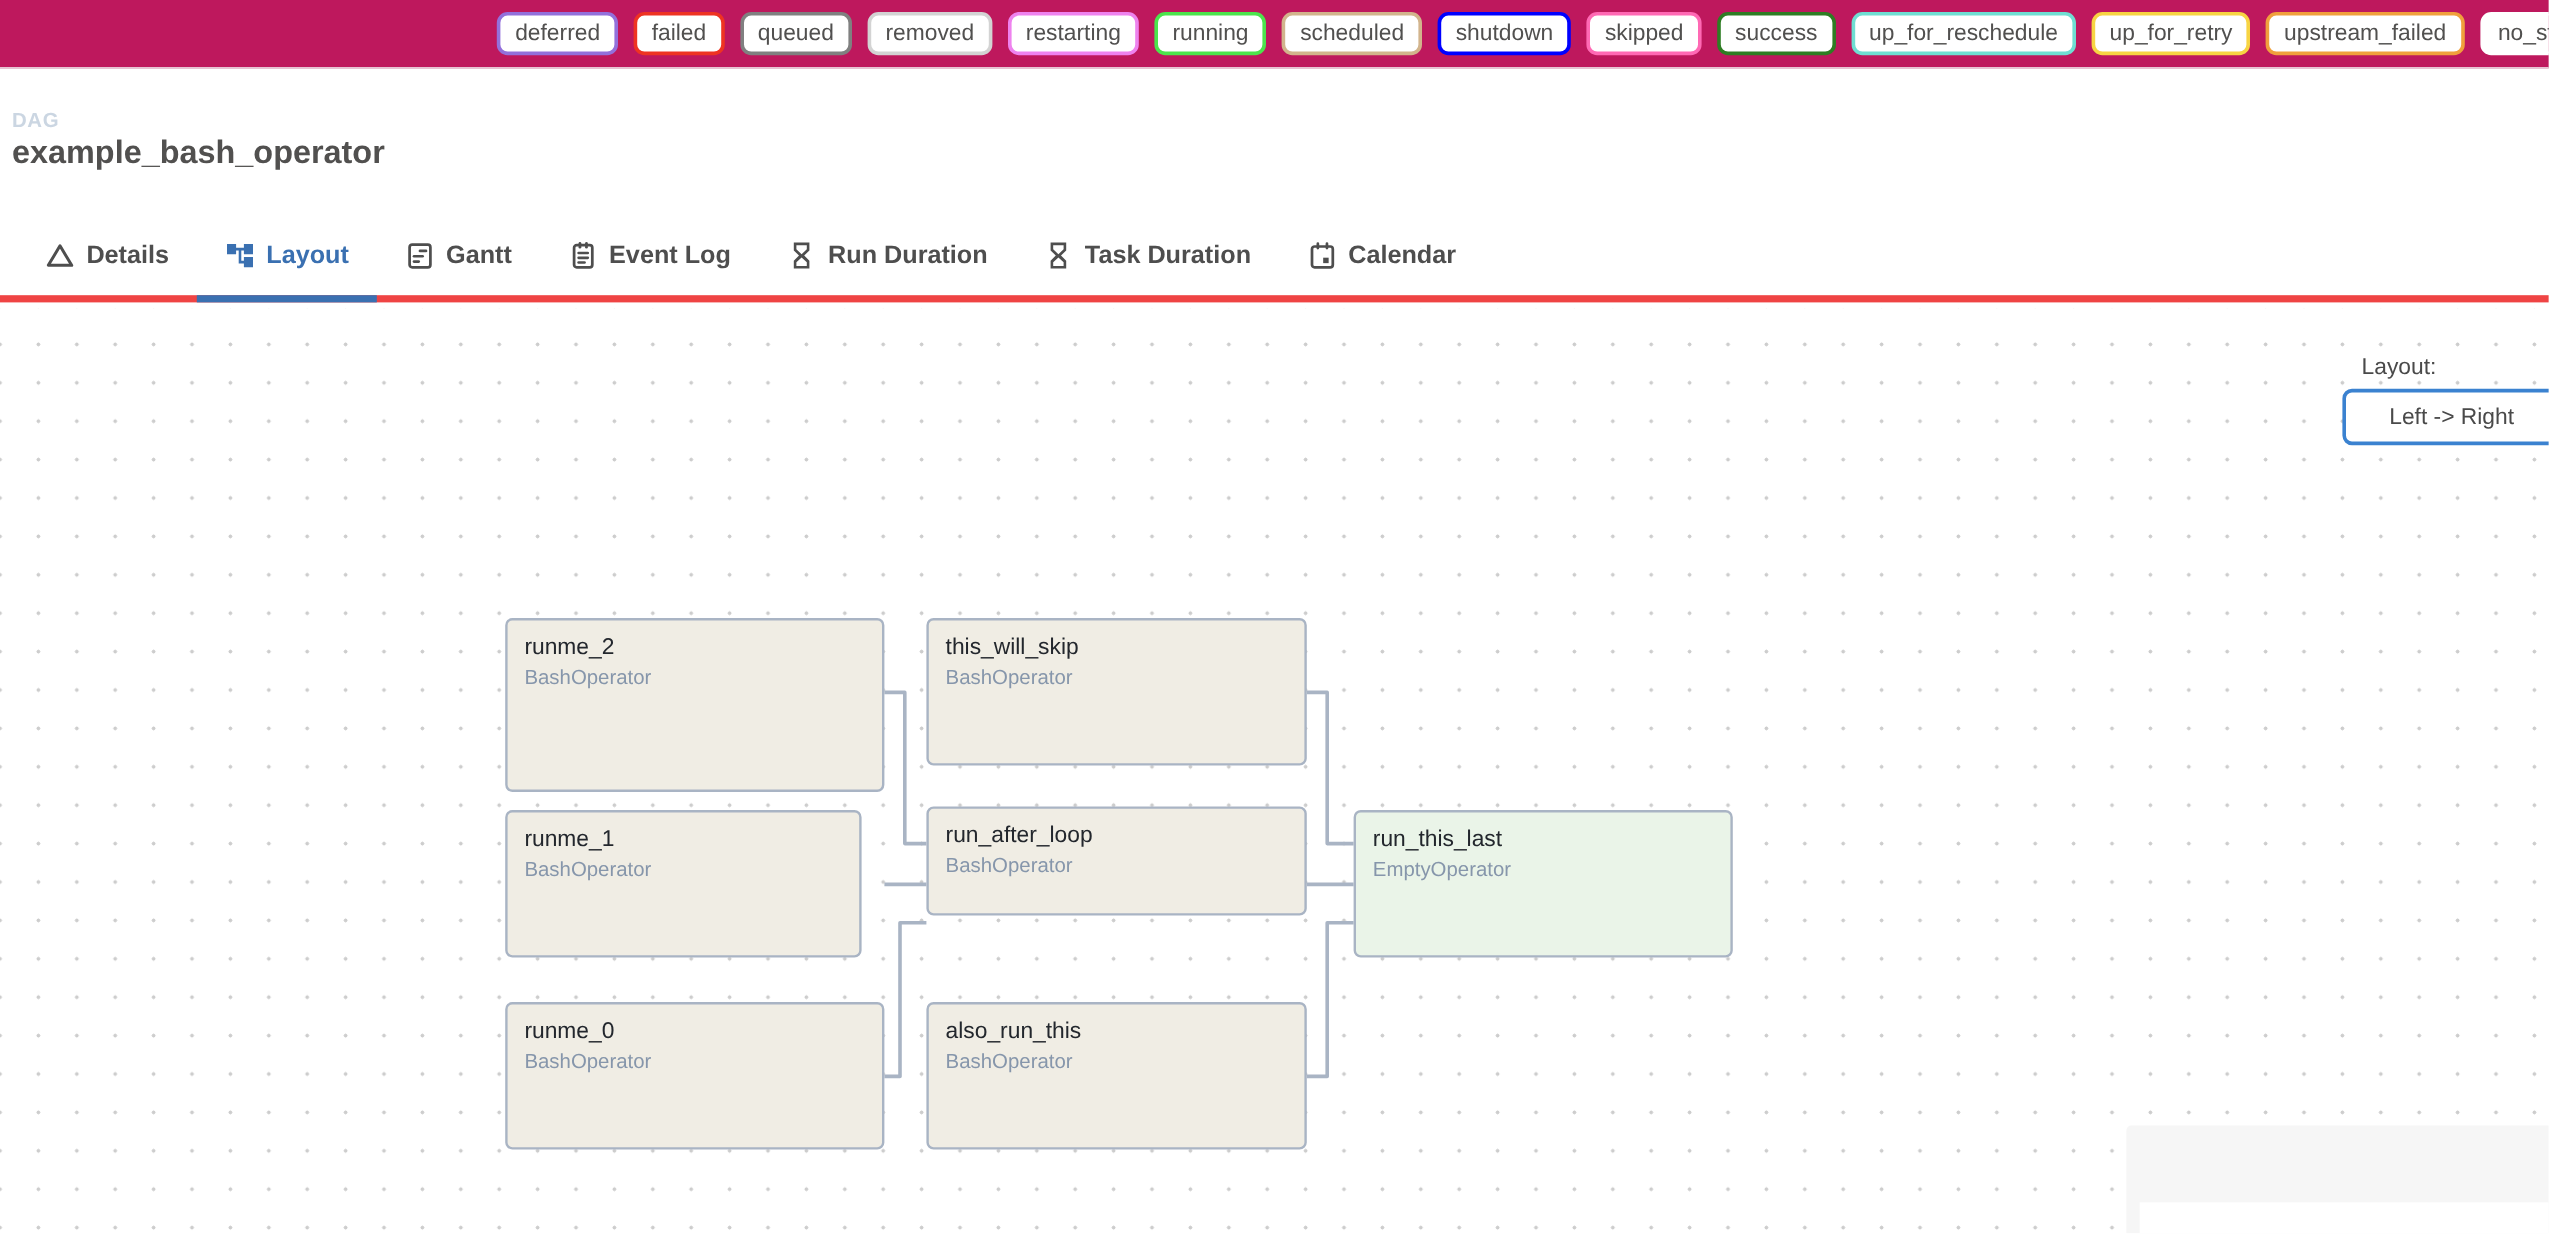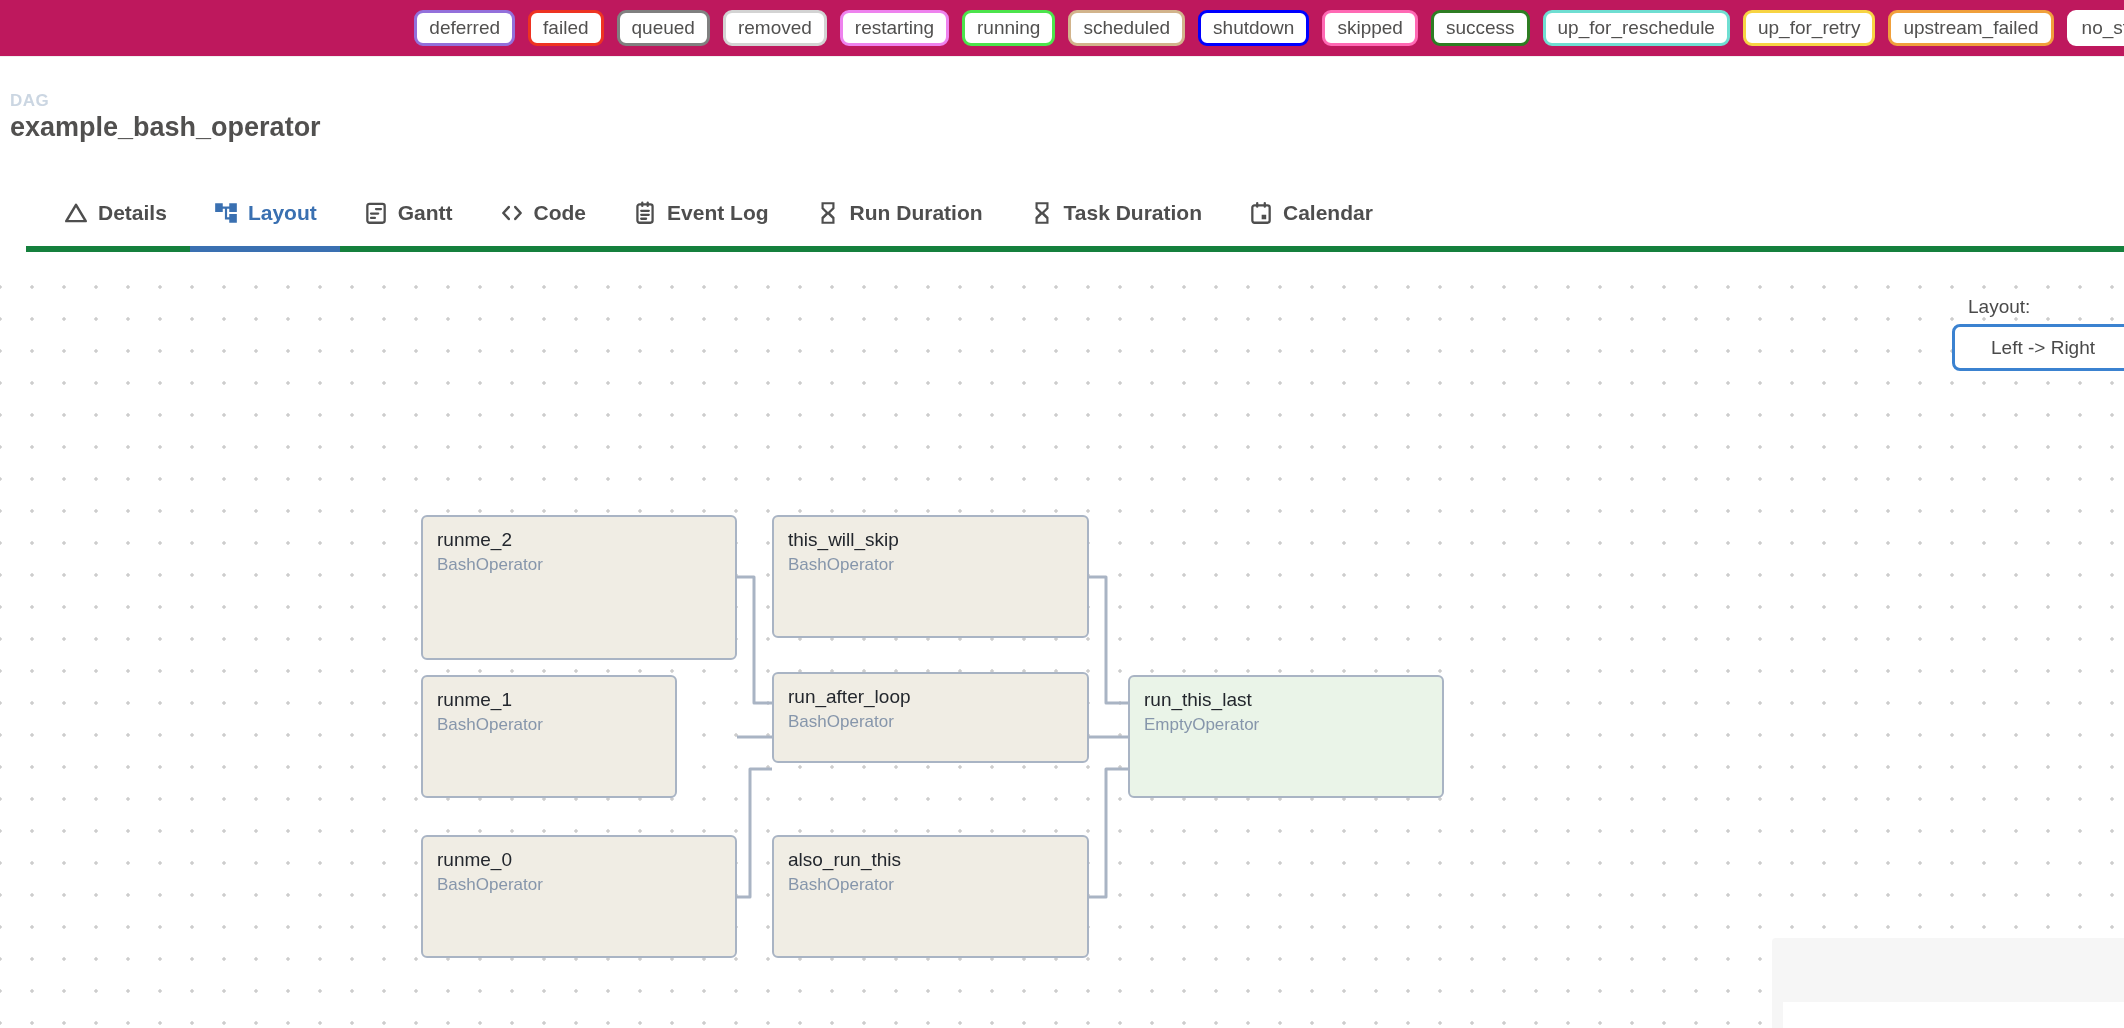--- a/index.html
+++ b/index.html
@@ -13,21 +13,21 @@
   .legend{position:absolute;right:-55px;top:10px;display:flex;gap:13px;white-space:nowrap;align-items:center;}
   .badge{
     display:inline-block;background:#fff;border:3px solid #888;border-radius:9px;
     padding:2px 12px;font-size:19px;color:#51504f;line-height:26px;
   }
   
   .dag-header{padding:34px 0 0 10px;}
   .kicker{font-size:17px;font-weight:bold;color:#cbd6e2;letter-spacing:.5px;line-height:20px;}
   .dag-title{font-size:27px;font-weight:bold;color:#51504f;line-height:32px;}
   
-  .tabs{display:flex;align-items:flex-start;border-bottom:6px solid #15803d;padding-left:14px;margin-left:26px;}
+  .tabs{display:flex;align-items:flex-start;border-bottom:6px solid #ef4444;padding-left:14px;}
   .tab{
     display:flex;align-items:center;gap:9px;padding:57px 23px 20px 23px;
     font-size:21px;font-weight:bold;color:#4e4e4e;cursor:pointer;border-bottom:6px solid transparent;
     margin-bottom:-6px;
   }
   .tab.active{color:#3a70b1;border-bottom-color:#3a70b1;}
   .tab .ticon{display:inline-flex;width:26px;height:26px;}
   .tab .ticon svg{width:26px;height:26px;}
   
   .canvas{
@@ -105,29 +105,20 @@
           <rect x="4" y="3.5" width="16" height="17.5" rx="2"></rect>
           <line x1="12" y1="8.4" x2="16.6" y2="8.4"></line>
           <line x1="7.4" y1="12.5" x2="14" y2="12.5"></line>
           <line x1="7.4" y1="16.6" x2="11" y2="16.6"></line>
         </svg>
       </span>
       <span>Gantt</span>
     </div>
     <div class="tab">
       <span class="ticon">
-        <svg viewBox="0 0 24 24" fill="none" stroke="currentColor" stroke-width="2.3" stroke-linecap="round" stroke-linejoin="round">
-          <path d="M9 6.5 L4 12 L9 17.5"></path>
-          <path d="M15 6.5 L20 12 L15 17.5"></path>
-        </svg>
-      </span>
-      <span>Code</span>
-    </div>
-    <div class="tab">
-      <span class="ticon">
         <svg viewBox="0 0 24 24" fill="none" stroke="currentColor" stroke-width="2.1" stroke-linecap="round">
           <rect x="5" y="4" width="14" height="17" rx="2"></rect>
           <line x1="9.5" y1="2.5" x2="9.5" y2="5.5"></line>
           <line x1="14.5" y1="2.5" x2="14.5" y2="5.5"></line>
           <line x1="8.5" y1="10" x2="15.5" y2="10"></line>
           <line x1="8.5" y1="13.7" x2="15.5" y2="13.7"></line>
           <line x1="8.5" y1="17.3" x2="13" y2="17.3"></line>
         </svg>
       </span>
       <span>Event Log</span>
@@ -180,21 +171,21 @@
     <div class="br-panel-inner"></div>
   </div>
 <div class="node" style="left: 421px; top: 258px; width: 316px; height: 145px; background: rgb(240, 237, 228);">
       <div class="nlabel">runme_2</div>
       <div class="noperator">BashOperator</div>
     </div>
     <div class="node" style="left: 772px; top: 258px; width: 317px; height: 123px; background: rgb(240, 237, 228);">
       <div class="nlabel">this_will_skip</div>
       <div class="noperator">BashOperator</div>
     </div>
-    <div class="node" style="left: 421px; top: 418px; width: 256px; height: 123px; background: rgb(240, 237, 228);">
+    <div class="node" style="left: 421px; top: 418px; width: 297px; height: 123px; background: rgb(240, 237, 228);">
       <div class="nlabel">runme_1</div>
       <div class="noperator">BashOperator</div>
     </div>
     <div class="node" style="left: 772px; top: 415px; width: 317px; height: 91px; background: rgb(240, 237, 228);">
       <div class="nlabel">run_after_loop</div>
       <div class="noperator">BashOperator</div>
     </div>
     <div class="node" style="left: 1128px; top: 418px; width: 316px; height: 123px; background: rgb(234, 244, 232);">
       <div class="nlabel">run_this_last</div>
       <div class="noperator">EmptyOperator</div>

